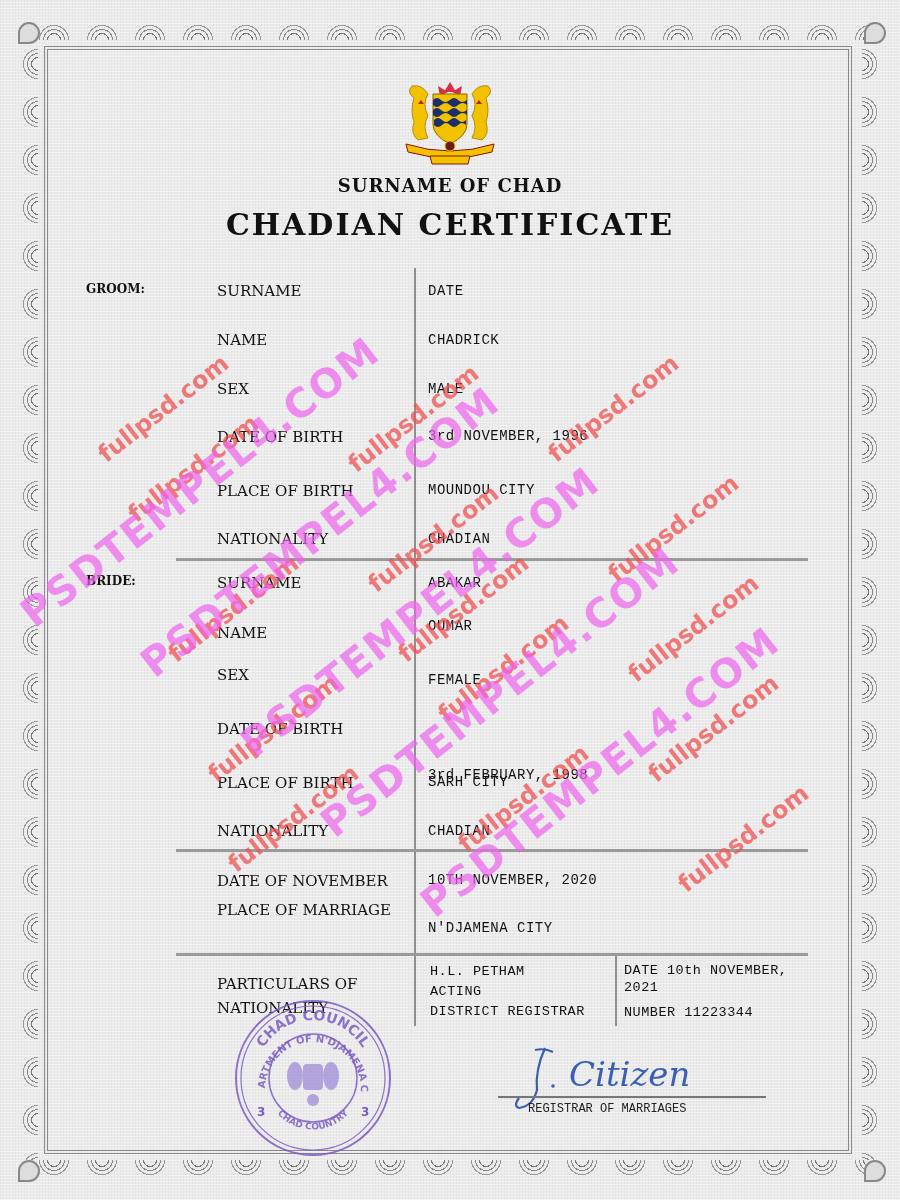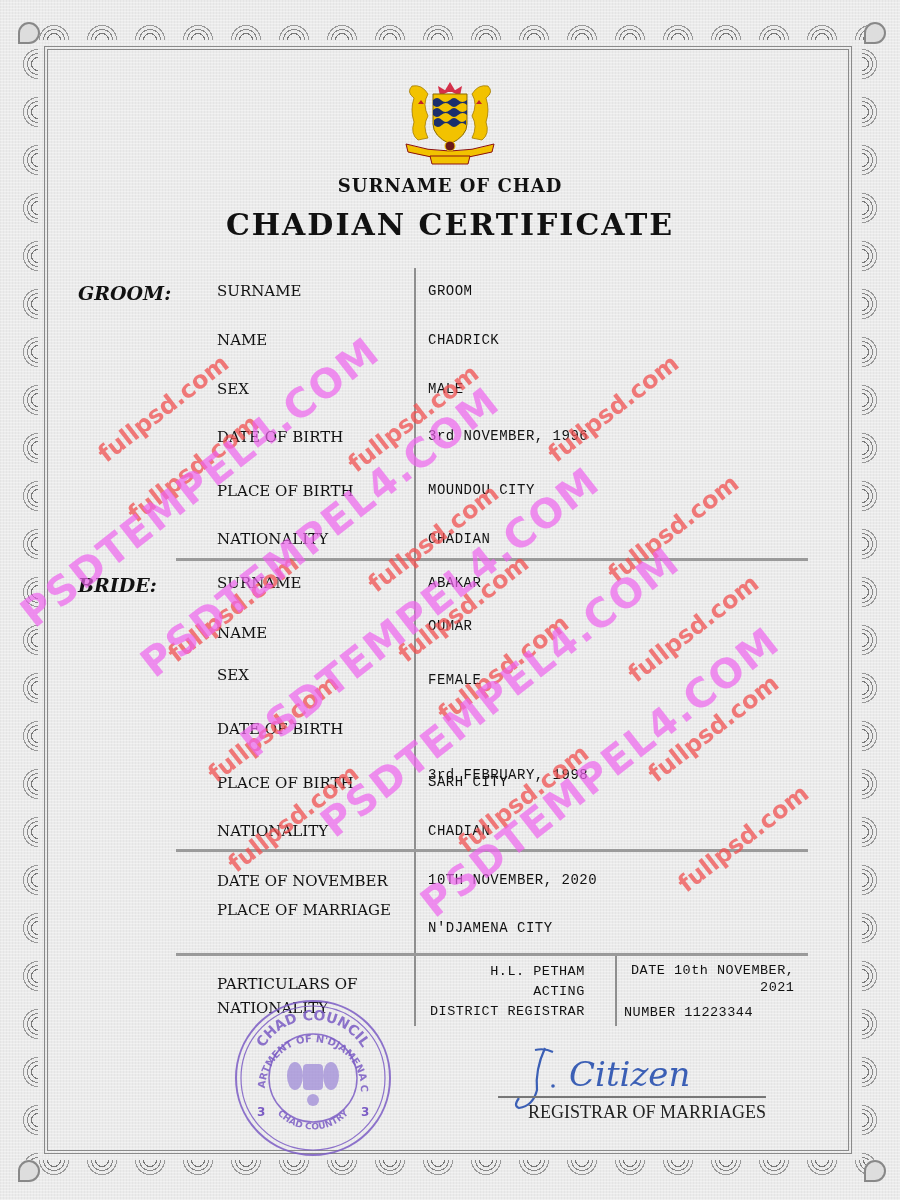--- a/index.html
+++ b/index.html
@@ -37,43 +37,43 @@
     .republic {
       position: absolute; left: 0; width: 900px; top: 175px; text-align: center;
       font-family: "DejaVu Serif", serif; font-weight: bold; font-size: 18px; letter-spacing: 1px;
     }
     .title {
       position: absolute; left: 0; width: 900px; top: 207px; text-align: center;
       font-family: "DejaVu Serif", serif; font-weight: bold; font-size: 30px; letter-spacing: 2px;
     }
 
     .section-label {
-      position: absolute; left: 78px; font-family: "DejaVu Serif", serif; font-weight: bold; font-size: 19px; font-style: italic;
+      position: absolute; left: 86px; font-family: "DejaVu Serif", serif; font-weight: bold; font-size: 12px;
     }
     .field-label {
       position: absolute; left: 217px; font-family: "DejaVu Serif", serif; font-size: 15px;
     }
     .field-value {
       position: absolute; left: 428px; font-family: "Liberation Mono", monospace; font-size: 14px; letter-spacing: 0.5px;
     }
     .vline { position: absolute; background: #8f8f8f; width: 2px; }
     .hline { position: absolute; background: #9a9a9a; height: 3px; }
 
-    .reg-cell { position: absolute; font-family: "Liberation Mono", monospace; font-size: 13.5px; line-height: 20px; letter-spacing: 0.5px; text-align: right; }
+    .reg-cell { position: absolute; font-family: "Liberation Mono", monospace; font-size: 13.5px; line-height: 20px; letter-spacing: 0.5px; }
 
     
     .wm { position: absolute; font-family: "DejaVu Sans", sans-serif; font-weight: bold; transform-origin: left bottom; white-space: nowrap; pointer-events: none; }
     .wm-red { color: rgba(240, 80, 80, 0.75); font-size: 24px; transform: rotate(-38deg); font-family: "DejaVu Sans", sans-serif; }
     .wm-pink { color: rgba(238, 100, 238, 0.7); font-size: 40px; transform: rotate(-38deg); letter-spacing: 2px; }
 
     
     .stamp { position: absolute; left: 233px; top: 998px; width: 160px; height: 160px; }
     .signature { position: absolute; left: 505px; top: 1040px; width: 230px; height: 70px; }
     .sig-line { position: absolute; left: 498px; top: 1096px; width: 268px; height: 2px; background: #777; }
-    .sig-caption { position: absolute; left: 528px; top: 1102px; font-family: Liberation Serif, serif; font-size: 18px; color: #222; }
+    .sig-caption { position: absolute; left: 528px; top: 1102px; font-family: Liberation Mono, monospace; font-size: 12px; color: #222; }
   </style>
 </head>
 <body>
 
 <div>
   <div class="border-strip strip-top"></div>
   <div class="border-strip strip-bottom"></div>
   <div class="border-strip strip-left"></div>
   <div class="border-strip strip-right"></div>
   <div class="inner-frame"></div>
@@ -107,21 +107,21 @@
 </svg>
 
 <div class="republic">SURNAME OF CHAD</div>
 <div class="title">CHADIAN CERTIFICATE</div>
 
 <div class="vline" style="left:414px;top:268px;height:696px;"></div>
 
 <div class="section-label" style="top:282px;">GROOM:</div>
 
 <div class="field-label" style="top:282px;">SURNAME</div>
-<div class="field-value" style="top:283px;">GROOM</div>
+<div class="field-value" style="top:283px;">DATE</div>
 
 <div class="field-label" style="top:331px;">NAME</div>
 <div class="field-value" style="top:332px;">CHADRICK</div>
 
 <div class="field-label" style="top:380px;">SEX</div>
 <div class="field-value" style="top:381px;">MALE</div>
 
 <div class="field-label" style="top:428px;">DATE OF BIRTH</div>
 <div class="field-value" style="top:428px;">3rd NOVEMBER, 1996</div>
 
@@ -170,21 +170,21 @@
 
 <div class="vline" style="left:414px;top:956px;height:70px;"></div>
 <div class="vline" style="left:615px;top:956px;height:70px;"></div>
 
 <div class="reg-cell" style="left:430px;top:962px;">
   <div>H.L. PETHAM</div>
   <div>ACTING</div>
   <div>DISTRICT REGISTRAR</div>
 </div>
 
-<div class="reg-cell" style="left:624px;top:962px;line-height:17px;margin-left:7px;">
+<div class="reg-cell" style="left:624px;top:962px;line-height:17px;">
   <div>DATE 10th NOVEMBER,</div>
   <div>2021</div>
 </div>
 <div class="reg-cell" style="left:624px;top:1003px;">NUMBER 11223344</div>
 
 <svg class="stamp" viewBox="0 0 160 160">
   <defs>
     <path id="ringTop" d="M 22 80 A 58 58 0 0 1 138 80"></path>
     <path id="ringInner" d="M 32 92 A 48 48 0 0 1 128 92"></path>
     <path id="ringBottom" d="M 40 110 A 48 48 0 0 0 120 110"></path>

